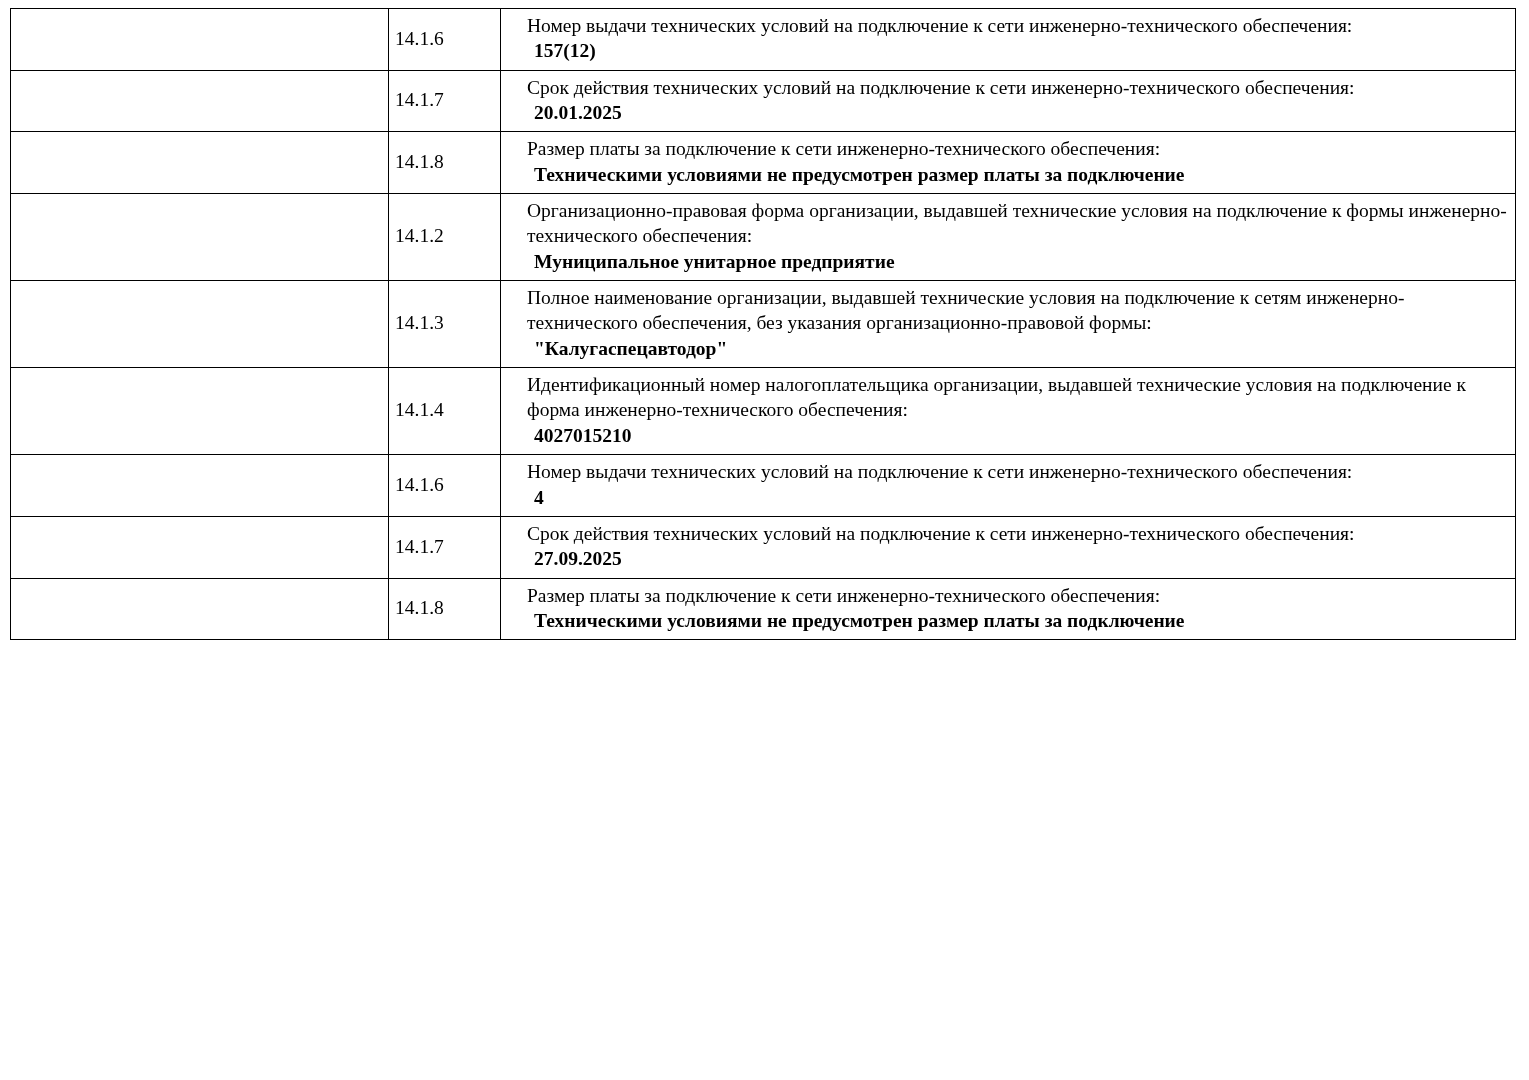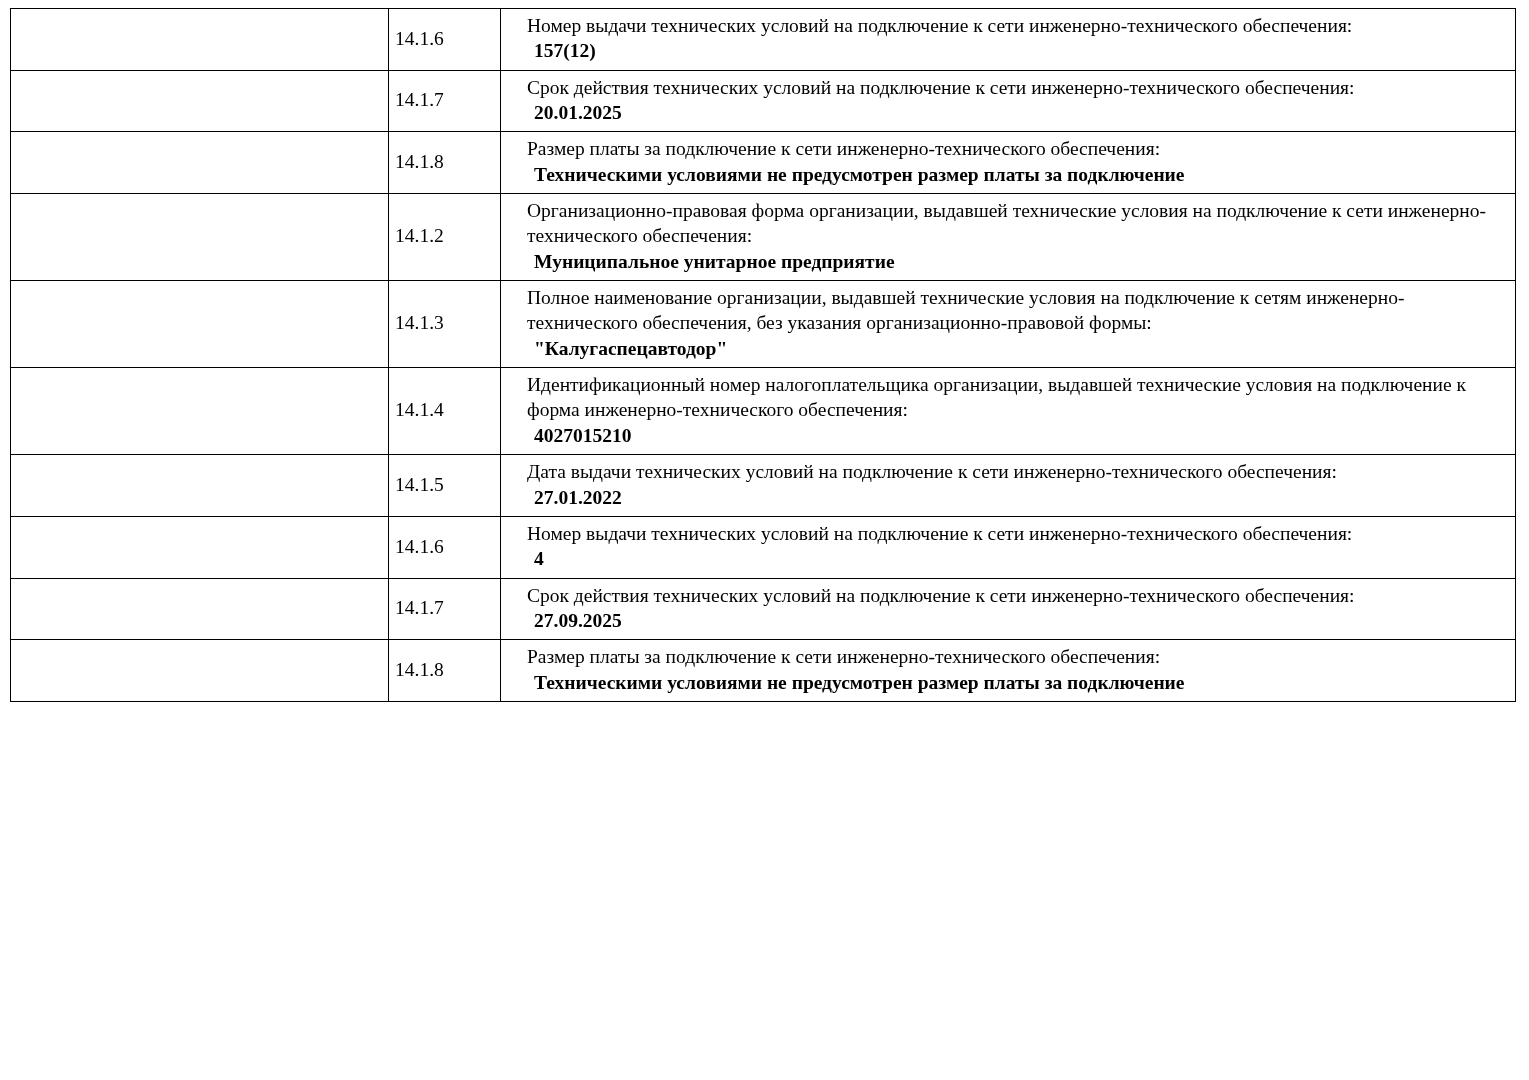--- a/index.html
+++ b/index.html
@@ -96,21 +96,21 @@
           <span class="label">Размер платы за подключение к сети инженерно-технического обеспечения:</span>
           <span class="value">Техническими условиями не предусмотрен размер платы за подключение</span>
         </td>
       </tr>
 
 
       <tr>
         <td class="cell-left"></td>
         <td class="cell-num">14.1.2</td>
         <td class="cell-body">
-          <span class="label">Организационно-правовая форма организации, выдавшей технические условия на подключение к сети инженерно-технического обеспечения:</span>
+          <span class="label">Организационно-правовая форма организации, выдавшей технические условия на подключение к формы инженерно-технического обеспечения:</span>
           <span class="value">Муниципальное унитарное предприятие</span>
         </td>
       </tr>
 
       <tr>
         <td class="cell-left"></td>
         <td class="cell-num">14.1.3</td>
         <td class="cell-body">
           <span class="label">Полное наименование организации, выдавшей технические условия на подключение к сетям инженерно-технического обеспечения, без указания организационно-правовой формы:</span>
           <span class="value">"Калугаспецавтодор"</span>
@@ -119,28 +119,20 @@
 
       <tr>
         <td class="cell-left"></td>
         <td class="cell-num">14.1.4</td>
         <td class="cell-body">
           <span class="label">Идентификационный номер налогоплательщика организации, выдавшей технические условия на подключение к форма инженерно-технического обеспечения:</span>
           <span class="value">4027015210</span>
         </td>
       </tr>
 
-      <tr>
-        <td class="cell-left"></td>
-        <td class="cell-num">14.1.5</td>
-        <td class="cell-body">
-          <span class="label">Дата выдачи технических условий на подключение к сети инженерно-технического обеспечения:</span>
-          <span class="value">27.01.2022</span>
-        </td>
-      </tr>
 
       <tr>
         <td class="cell-left"></td>
         <td class="cell-num">14.1.6</td>
         <td class="cell-body">
           <span class="label">Номер выдачи технических условий на подключение к сети инженерно-технического обеспечения:</span>
           <span class="value">4</span>
         </td>
       </tr>
 

